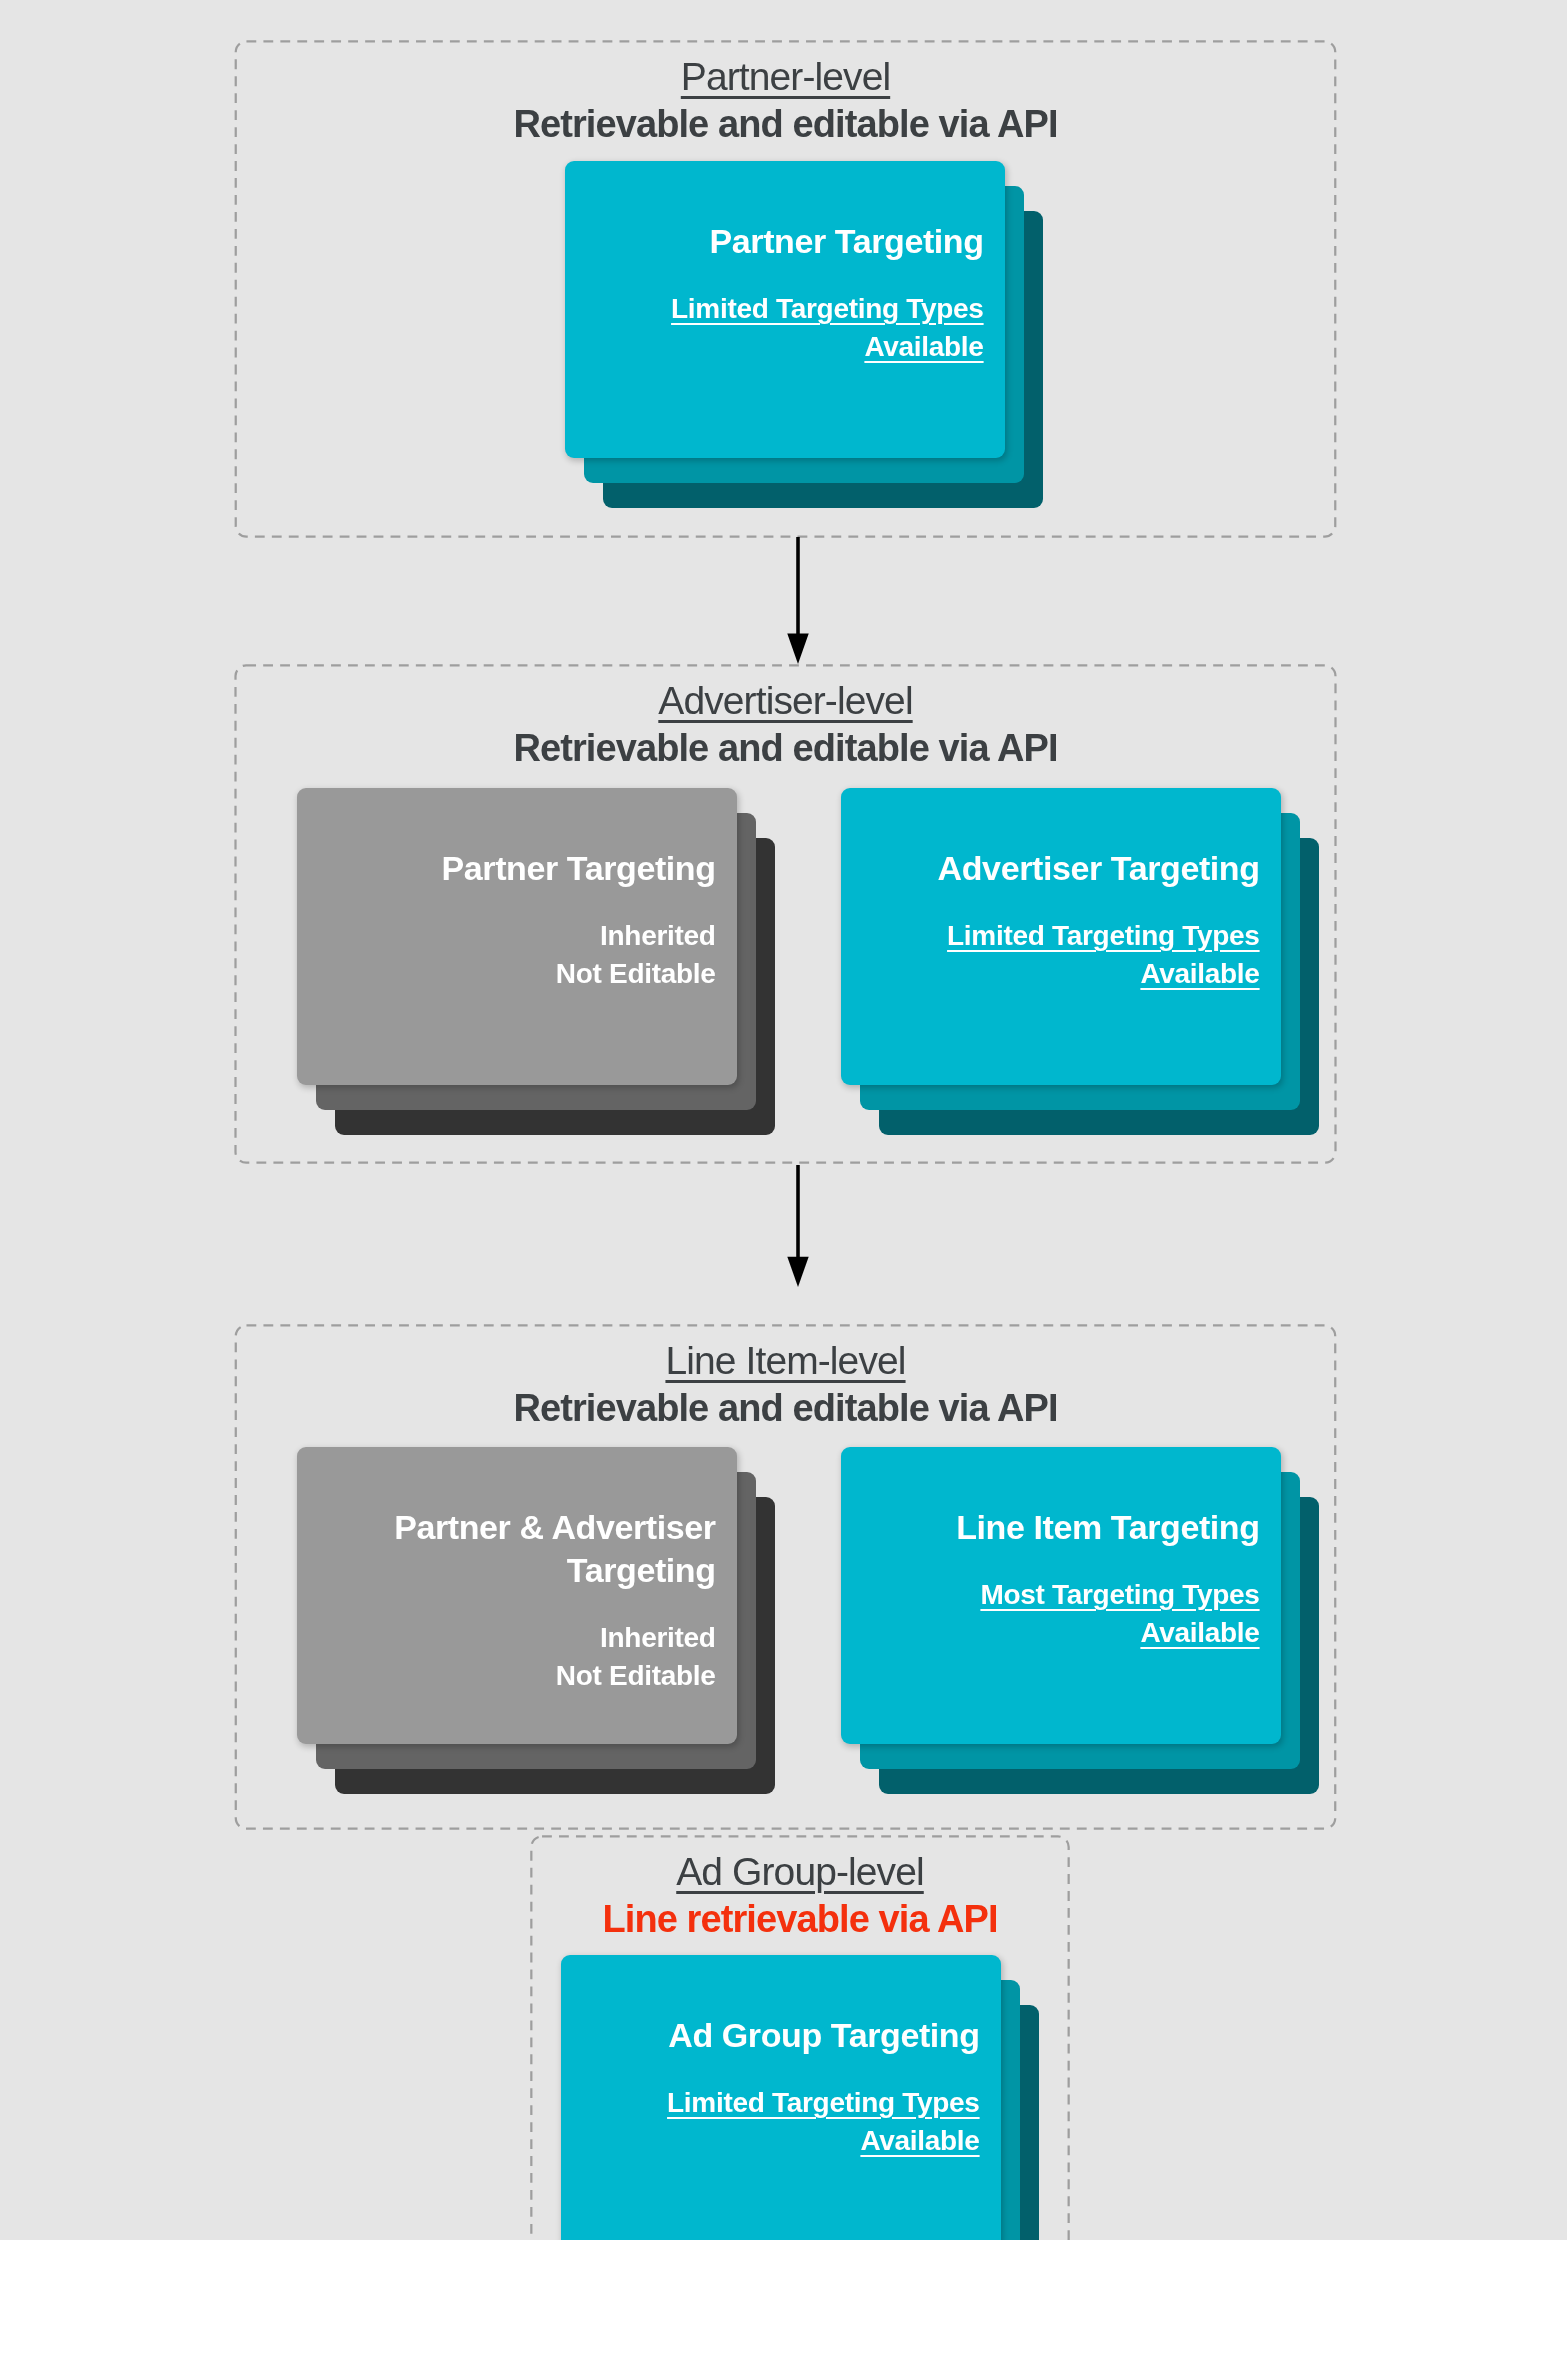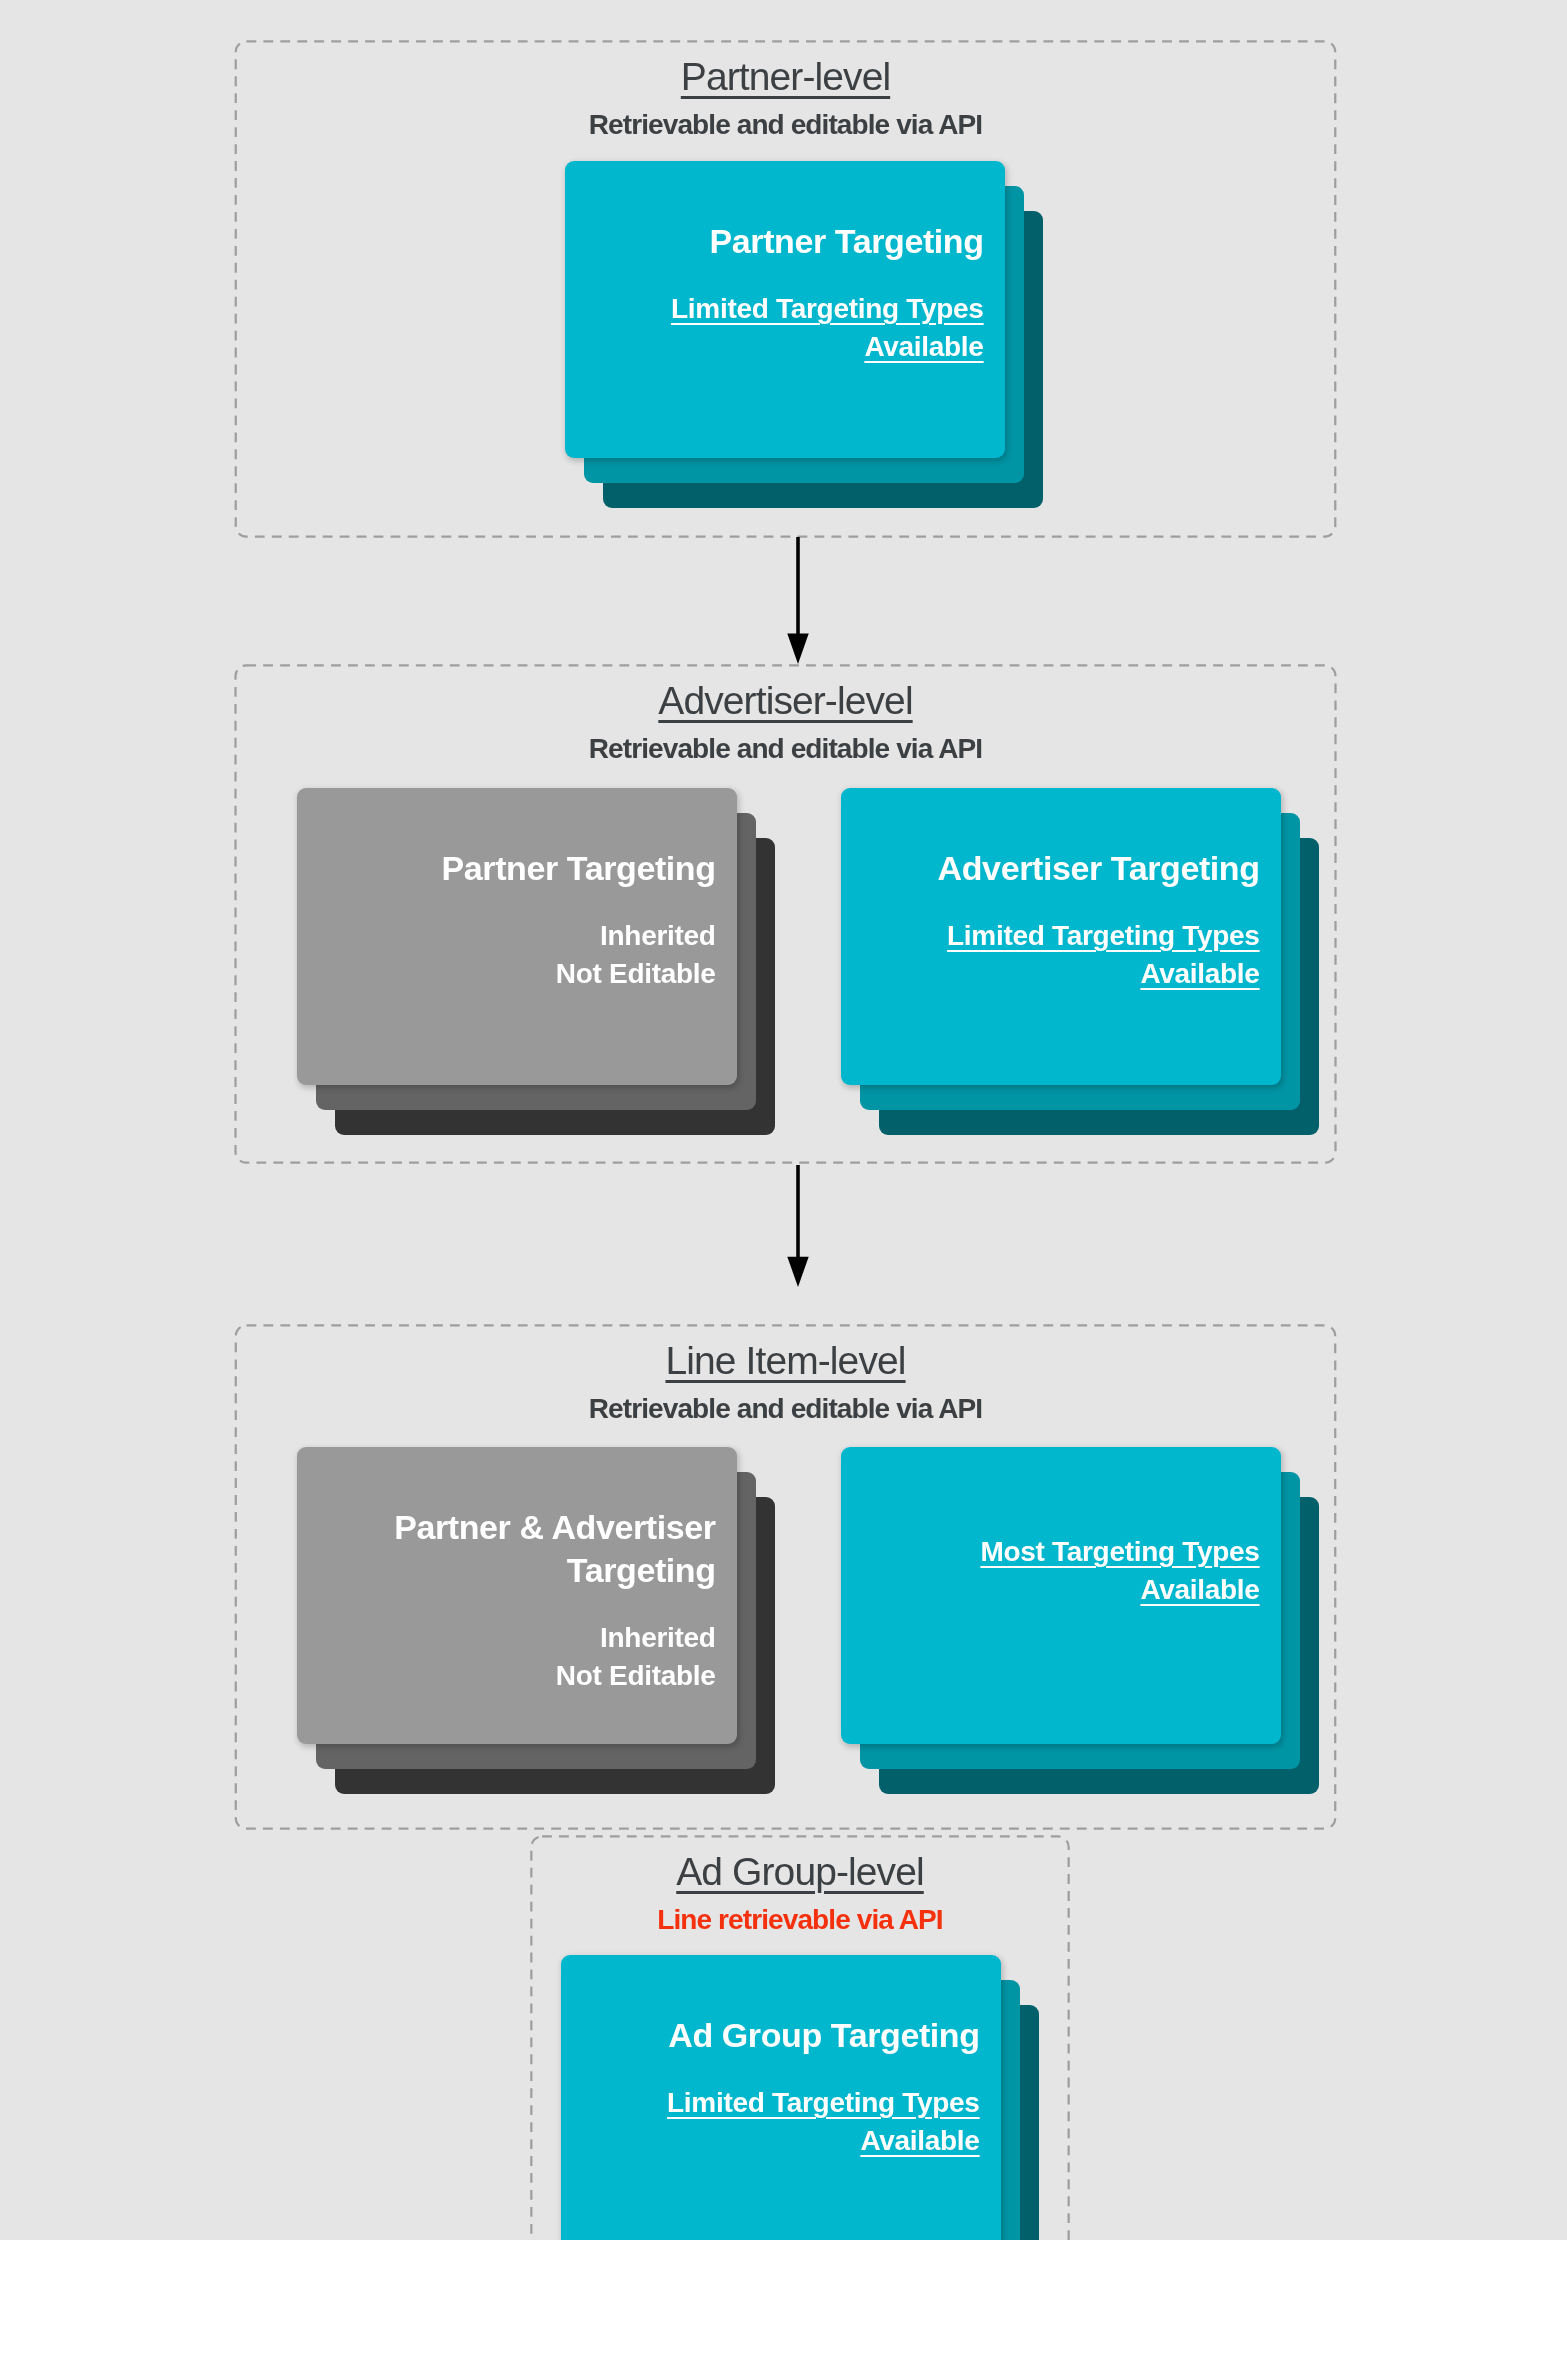--- a/index.html
+++ b/index.html
@@ -38,21 +38,21 @@
     letter-spacing: -0.9px;
     color: var(--heading);
     text-decoration: underline;
     text-decoration-thickness: 2.7px;
     text-underline-offset: 6.3px;
   }
   .section-subtitle {
     position: relative;
     margin: 0;
     padding-top: 3.6px;
-    font-size: 28px;
+    font-size: 38px;
     line-height: 43px;
     font-weight: 700;
     letter-spacing: -0.9px;
     color: var(--heading);
   }
   .section-subtitle.red { color: var(--red); }
 
   
   .stack {
     position: absolute;
@@ -190,20 +190,21 @@
           <div class="sub-line">Inherited</div>
           <div class="sub-line">Not Editable</div>
         </div>
       </div>
     </div>
 
     <div class="stack teal" style="left:607px; top:123px;">
       <div class="layer back"></div>
       <div class="layer mid"></div>
       <div class="layer front">
+        <div class="card-title">Line Item Targeting</div>
         <div class="card-sub">
           <div class="sub-line">Most Targeting Types</div>
           <div class="sub-line">Available</div>
         </div>
       </div>
     </div>
   </div>
 
   <div class="section" style="left:530px; top:1835px; width:540px; height:516px;">
     <svg class="dash-border" viewBox="0 0 605 578">

